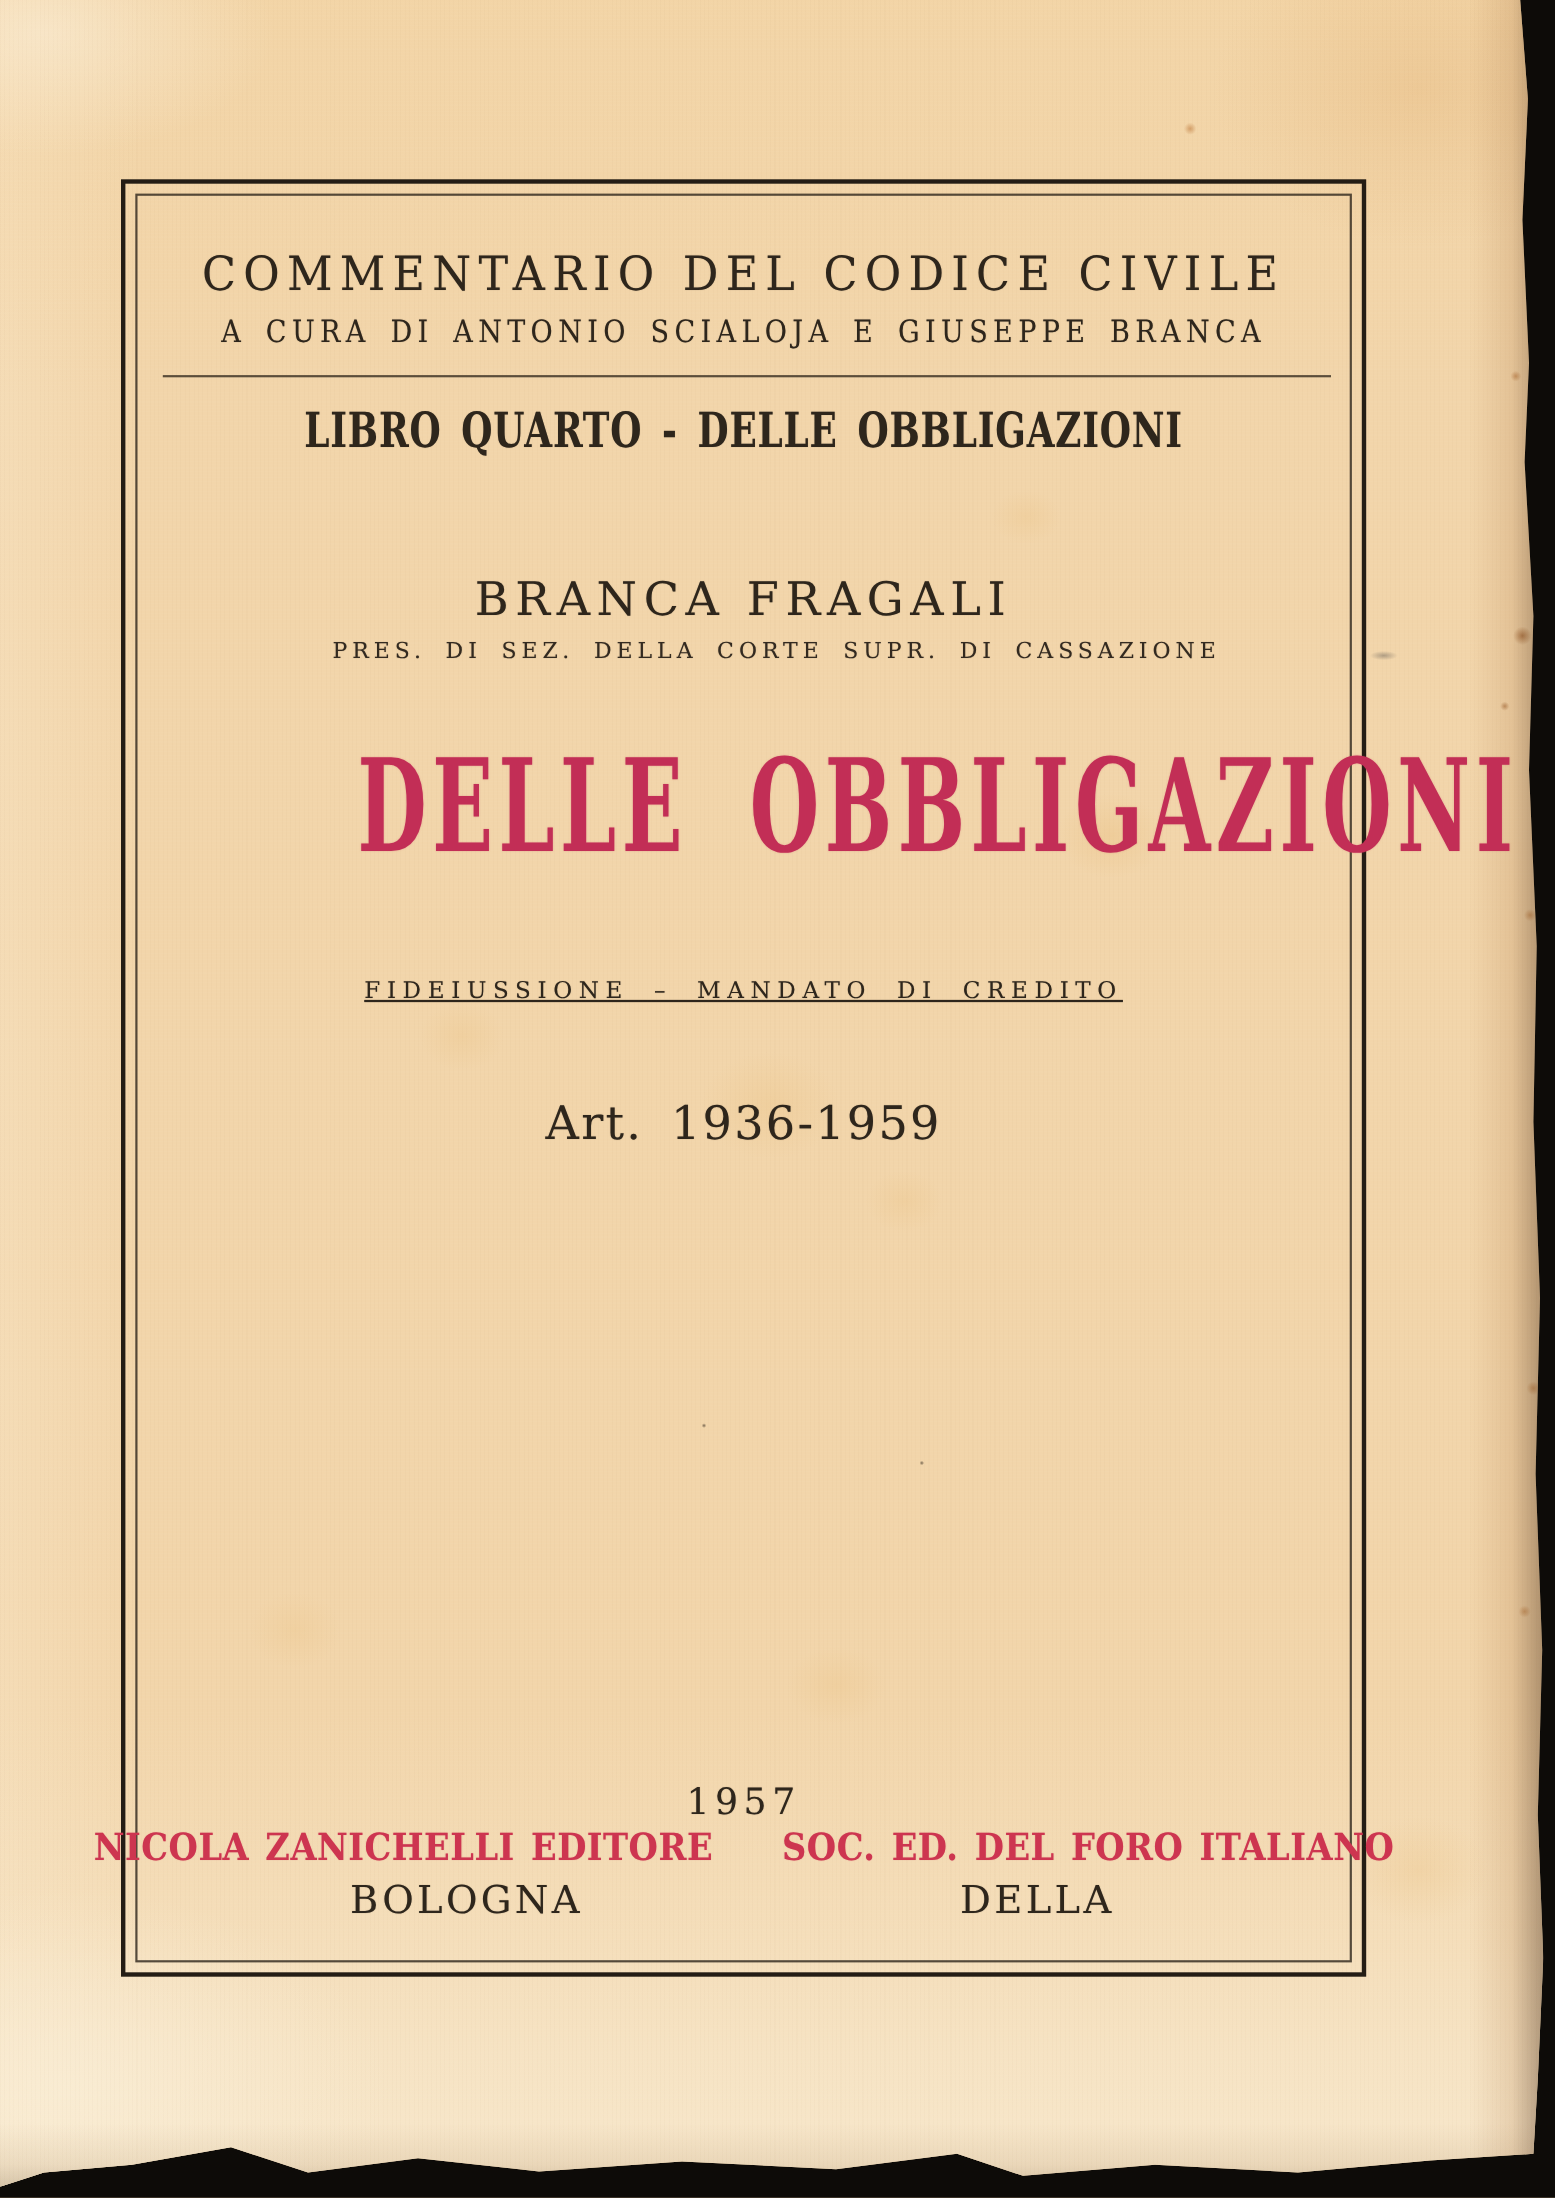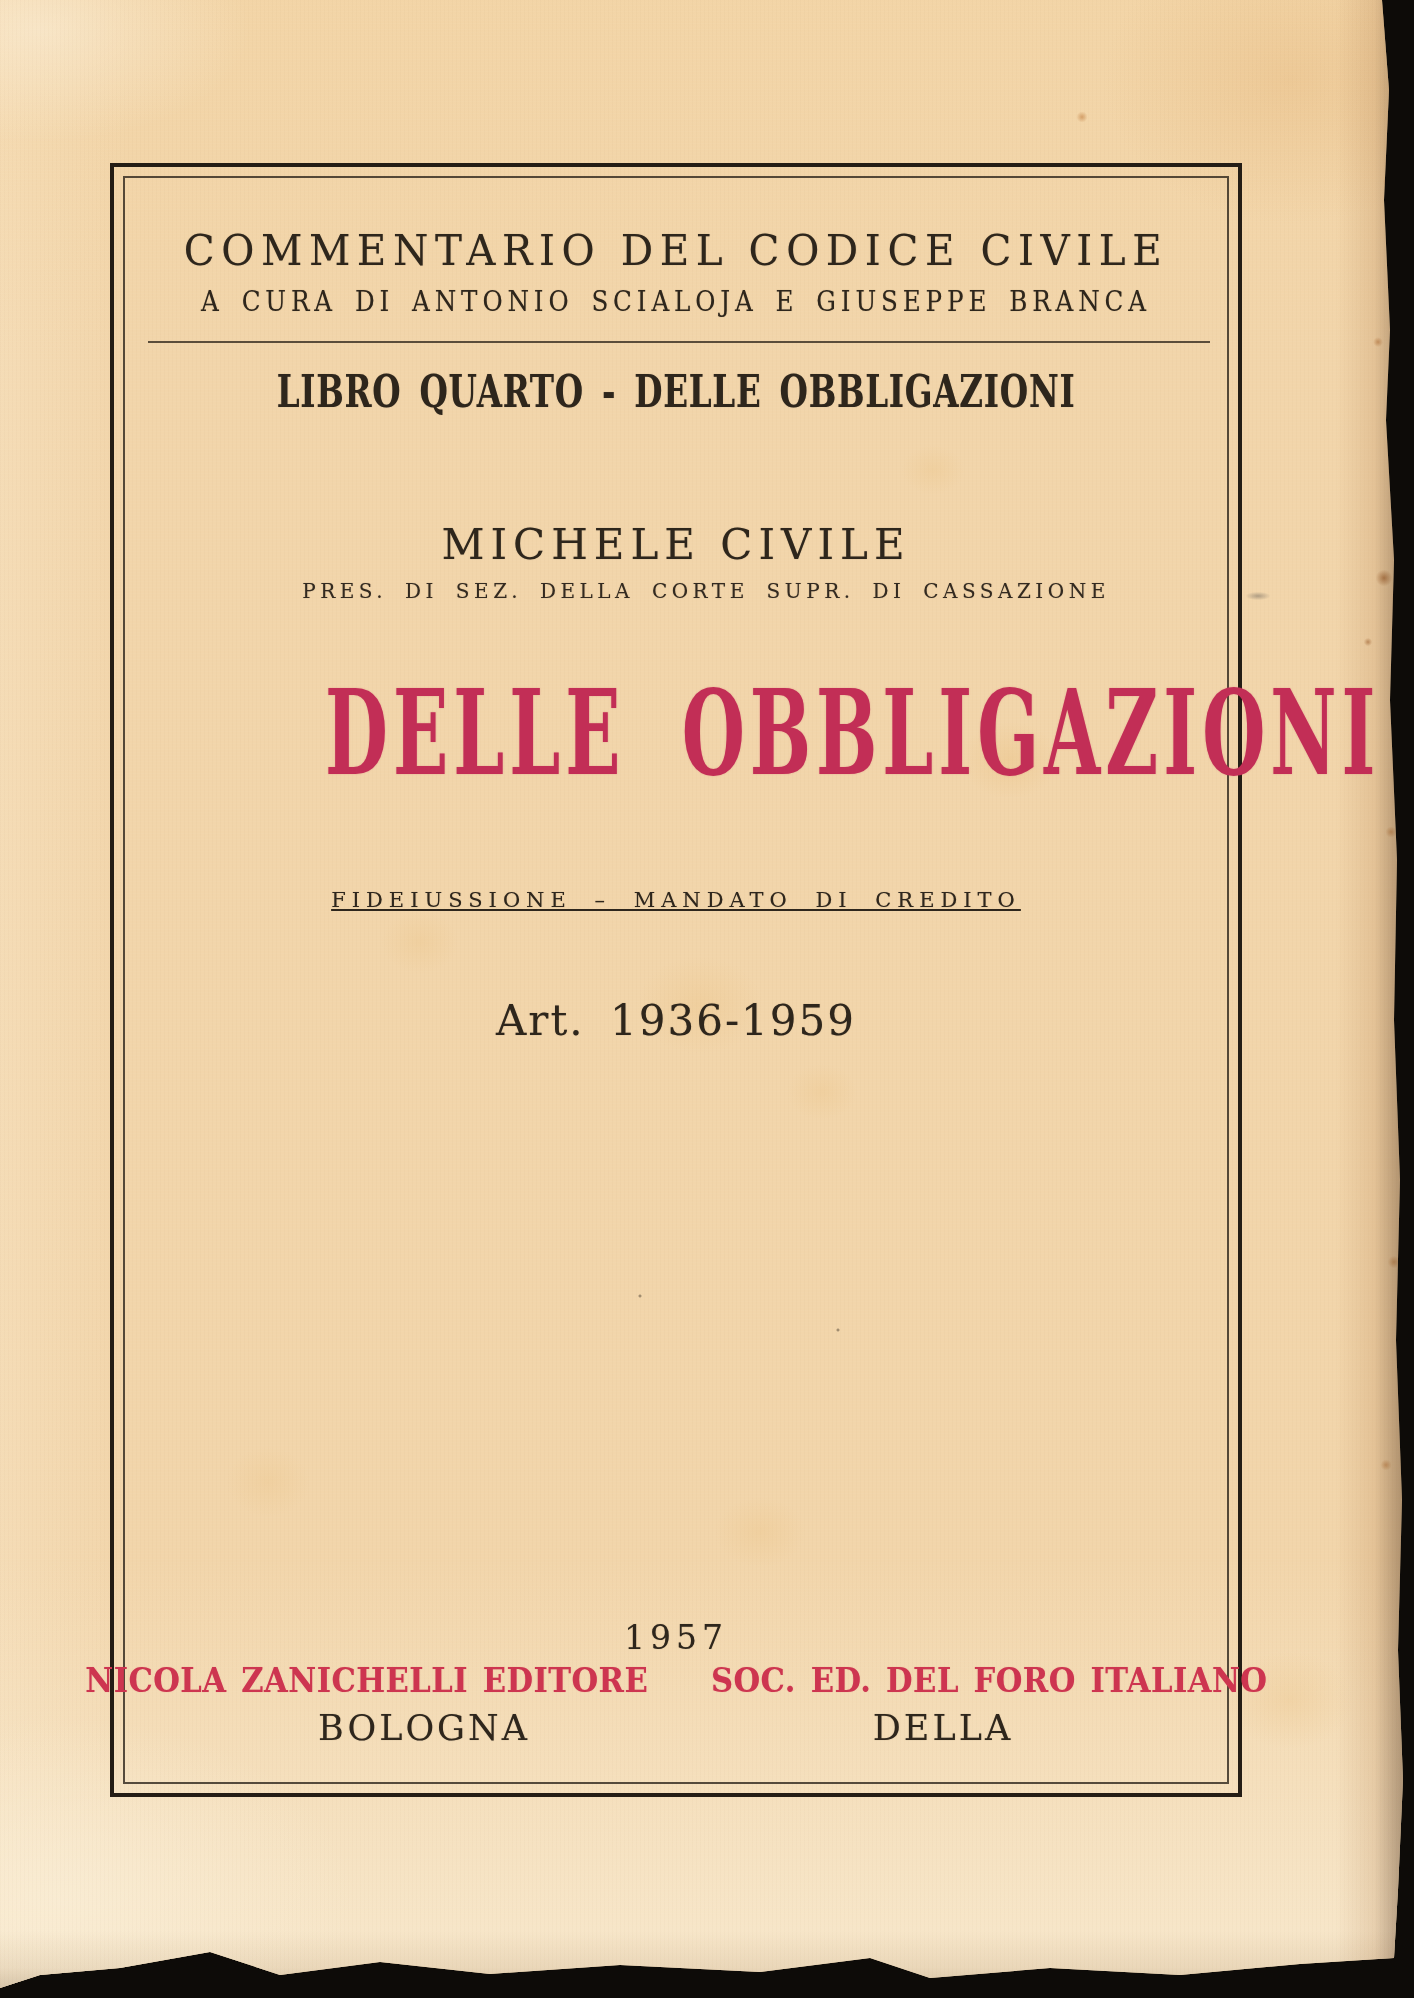--- a/index.html
+++ b/index.html
@@ -134,21 +134,21 @@
 
     <div class="content">
       <div class="tline series-title">COMMENTARIO DEL CODICE CIVILE</div>
 
       <div class="tline series-editors">A CURA DI ANTONIO SCIALOJA E GIUSEPPE BRANCA</div>
 
       <div class="rule"></div>
 
       <div class="tline volume">LIBRO QUARTO - DELLE OBBLIGAZIONI</div>
 
-      <div class="tline author-name">MICHELE CIVILE</div>
+      <div class="tline author-name">BRANCA FRAGALI</div>
 
       <div class="tline author-title">PRES. DI SEZ. DELLA CORTE SUPR. DI CASSAZIONE</div>
 
       <div class="tline main-title">DELLE OBBLIGAZIONI</div>
 
       <div class="tline subtitle">FIDEIUSSIONE – MANDATO DI CREDITO</div>
 
       <div class="tline articles">Art. 1936-1959</div>
 
       <div class="tline year">1957</div>

